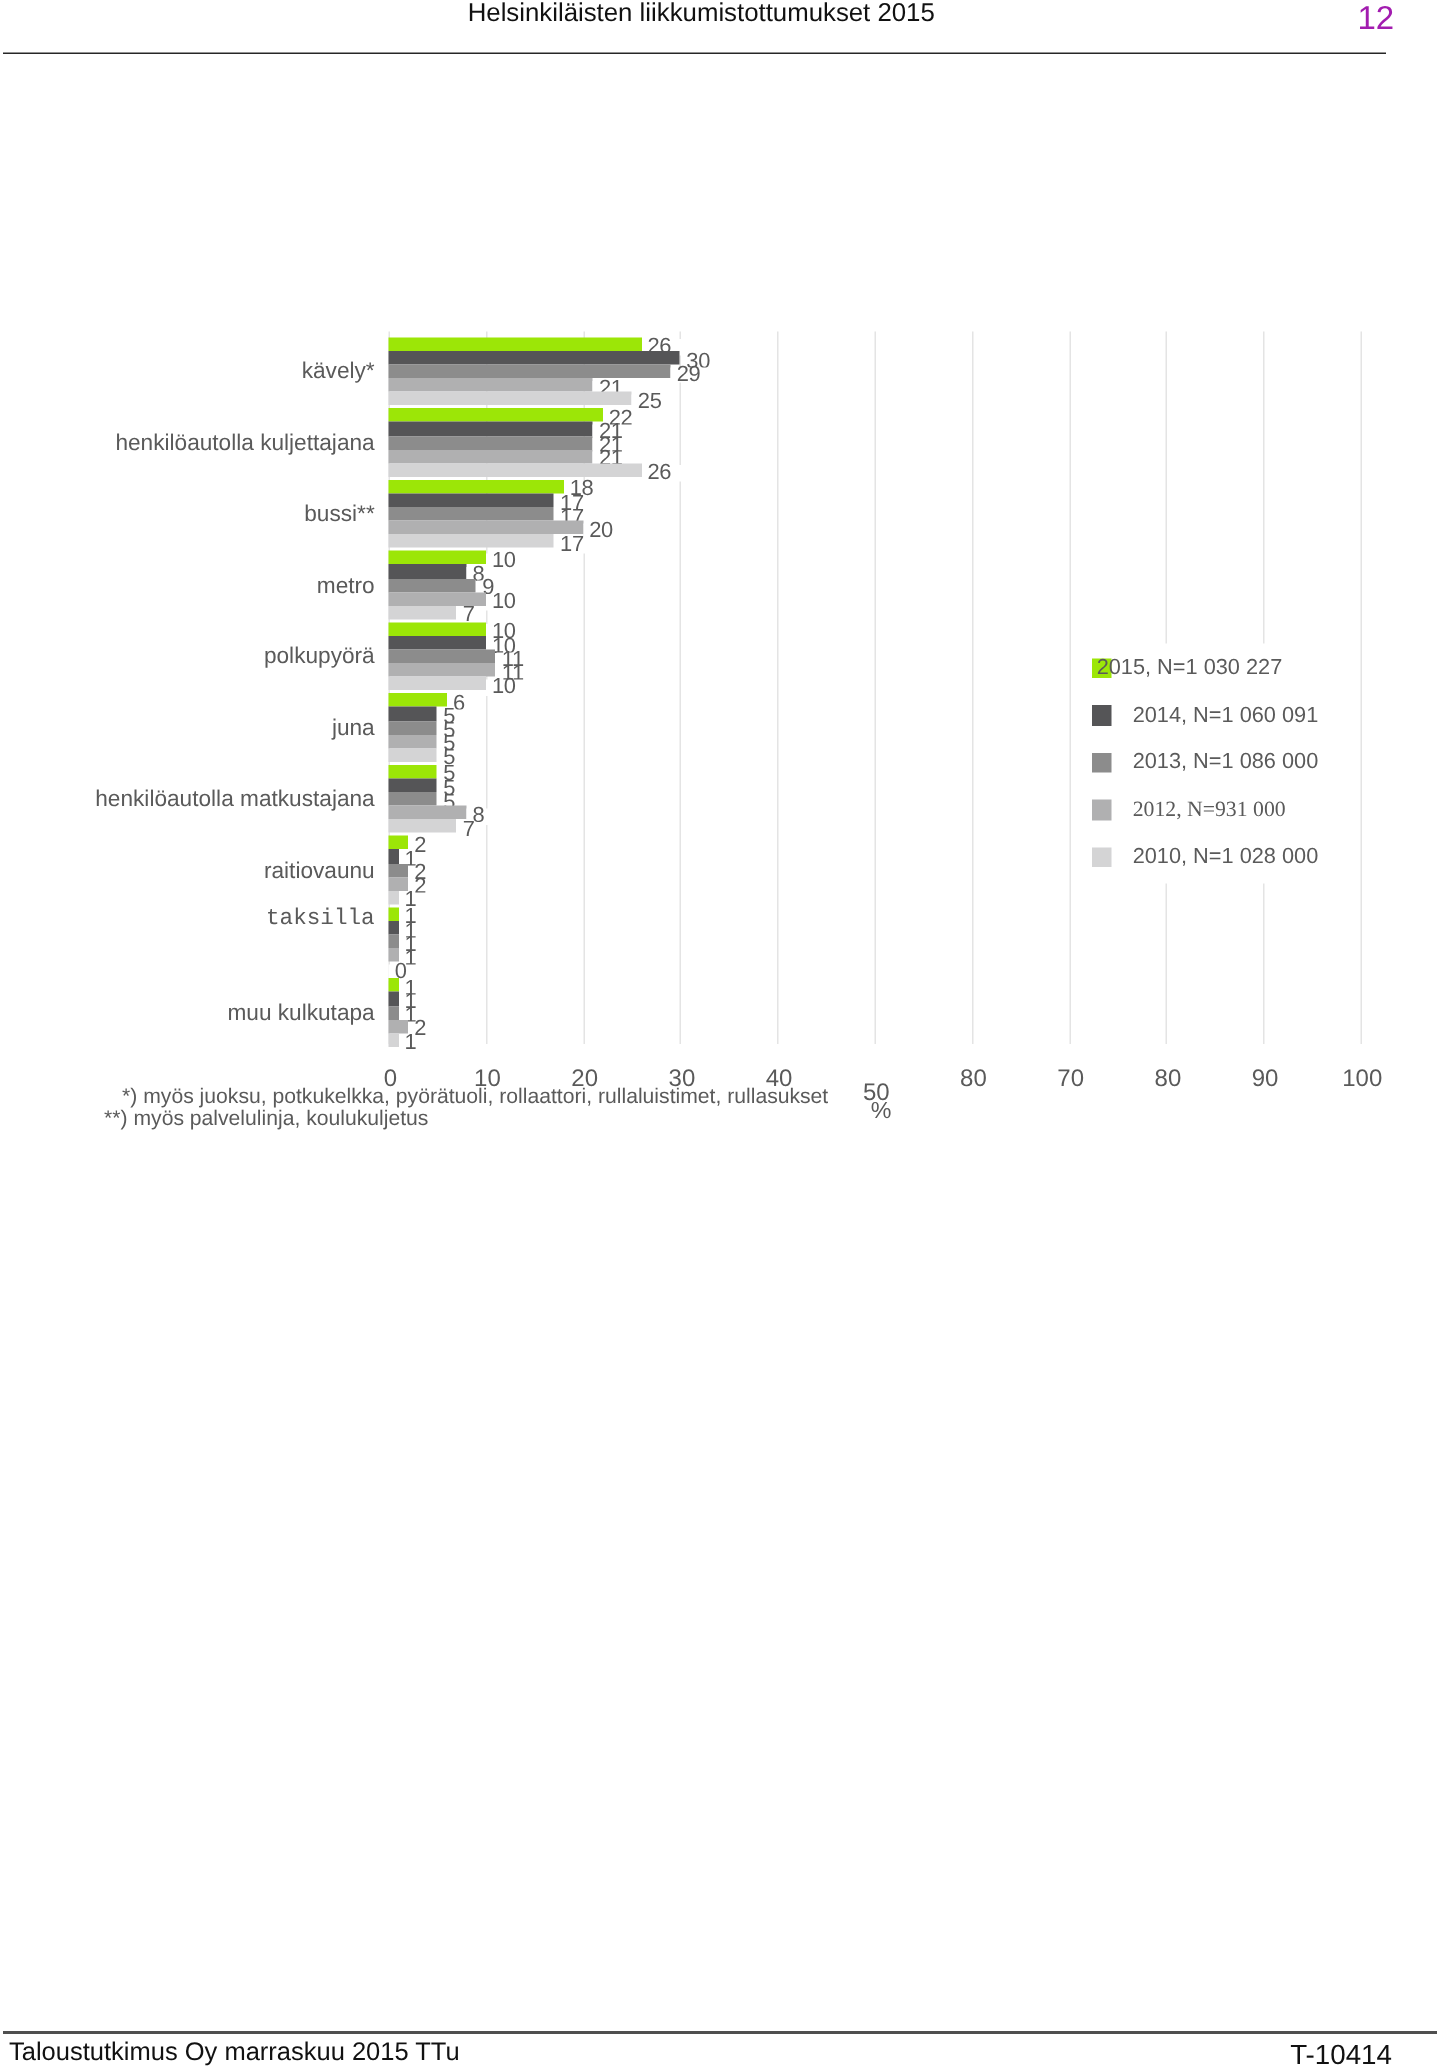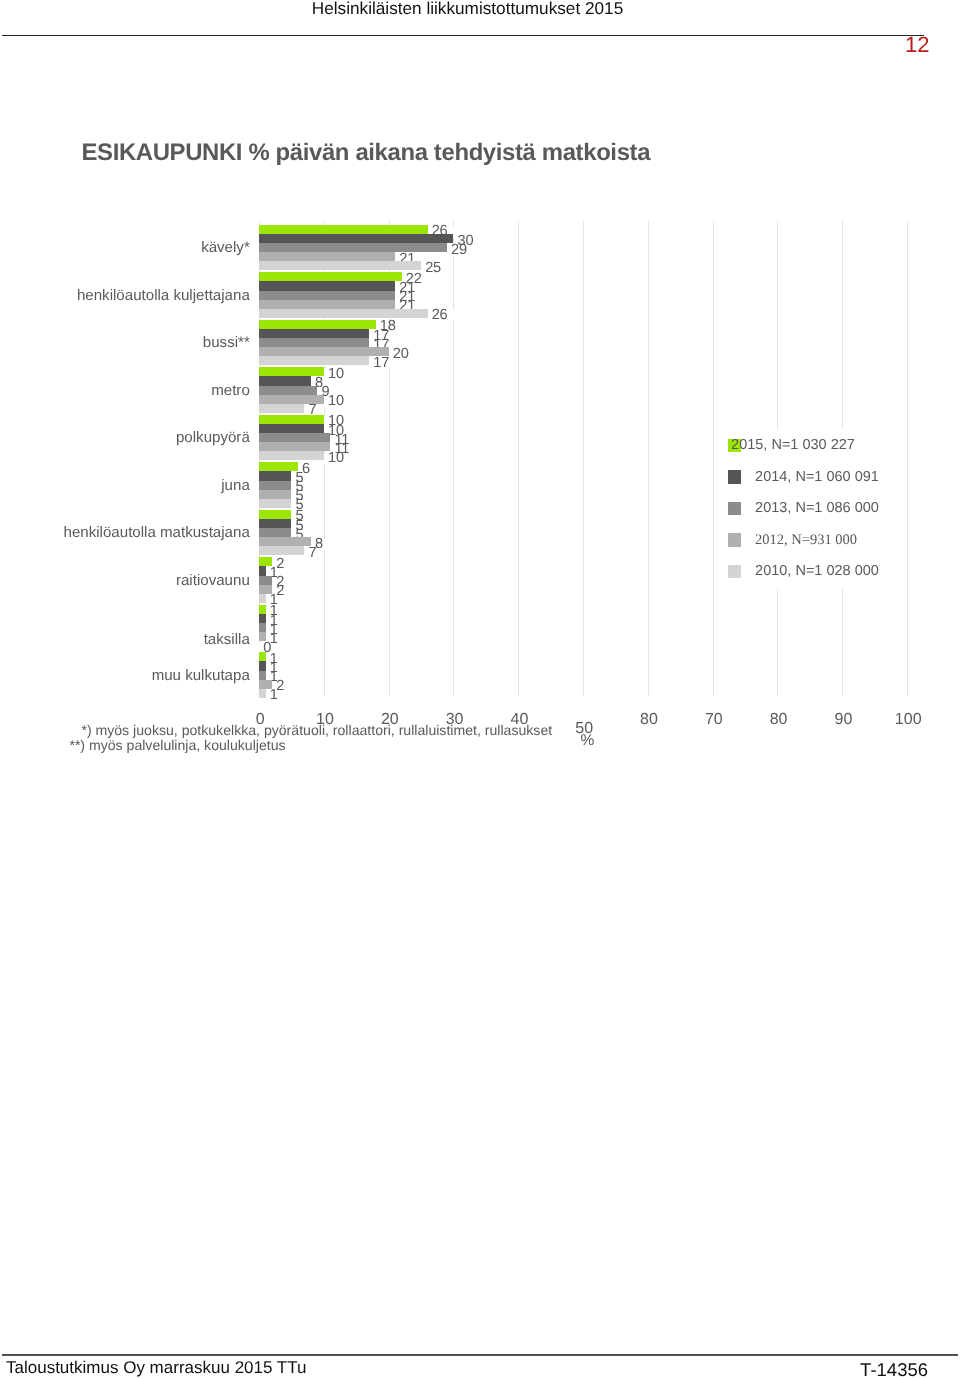--- a/index.html
+++ b/index.html
@@ -2,21 +2,21 @@
 <html><head>
 <meta charset="utf-8">
 <title>Helsinkiläisten liikkumistottumukset 2015</title>
 <style>
   html,body{margin:0;padding:0;}
   body{width:960px;height:1379px;background:#fff;font-family:"Liberation Sans",sans-serif;-webkit-font-smoothing:antialiased;text-rendering:geometricPrecision;}
   *{-webkit-font-smoothing:antialiased;}
   .page{position:relative;width:960px;height:1379px;overflow:hidden;}
   
   .hdr-title{position:absolute;left:0;top:-2px;width:935px;text-align:center;font-family:"Liberation Sans",sans-serif;font-weight:normal;font-size:17.2px;line-height:20px;color:#111;}
-  .hdr-page{position:absolute;left:905px;top:1px;font-family:"Liberation Sans",sans-serif;font-size:22px;line-height:22px;color:#b91c1c;margin-top:33px;}
+  .hdr-page{position:absolute;left:905px;top:1px;font-family:"Liberation Sans",sans-serif;font-size:22px;line-height:22px;color:#a21caf;}
   .hdr-rule{position:absolute;left:2px;top:34.8px;width:922px;height:1.2px;background:#262626;}
   
   .ftr-rule{position:absolute;left:2px;top:1354.1px;width:956px;height:1.7px;background:#4f4f4f;}
   .ftr-left{position:absolute;left:6px;top:1358px;font-family:"Liberation Sans",sans-serif;font-weight:normal;font-size:17px;line-height:20px;color:#111;}
   .ftr-right{position:absolute;left:0;top:1360px;width:928px;text-align:right;font-family:"Liberation Sans",sans-serif;font-size:18.5px;line-height:20px;color:#111;}
   
   .chart-title{position:absolute;left:81.5px;top:139px;width:870px;font-family:"Liberation Sans",sans-serif;font-weight:bold;font-size:23.9px;line-height:27.6px;color:#58595b;}
   .tline2{letter-spacing:-0.36px;}
   
   .chart{position:absolute;left:0;top:0;width:960px;height:1379px;}
@@ -34,21 +34,20 @@
 </style>
 </head>
 <body>
 
 <div class="page">
   <div class="hdr-title">Helsinkiläisten liikkumistottumukset 2015</div>
   <div class="hdr-page">12</div>
   <div class="hdr-rule"></div>
 
   <div class="chart-title">
-    <div class="tline2">ESIKAUPUNKI % päivän aikana tehdyistä matkoista</div>
   </div>
 
   <div class="chart" id="chart">
     <div class="plot" id="plot">
         <div class="gridline" style="left: 0px;"></div>
         <div class="gridline" style="left: 64.8px;"></div>
         <div class="gridline" style="left: 129.6px;"></div>
         <div class="gridline" style="left: 194.4px;"></div>
         <div class="gridline" style="left: 259.2px;"></div>
         <div class="gridline" style="left: 324px;"></div>
@@ -138,21 +137,21 @@
         <div class="bar" style="left: 0px; top: 336.4px; height: 9.08px; width: 12.96px; background: rgb(156, 230, 7);"></div>
         <div class="dlabel" style="left: 13.26px; top: 337.99px;">2</div>
         <div class="bar" style="left: 0px; top: 345.48px; height: 9.08px; width: 6.48px; background: rgb(85, 85, 87);"></div>
         <div class="dlabel" style="left: 6.78px; top: 347.07px;">1</div>
         <div class="bar" style="left: 0px; top: 354.56px; height: 9.08px; width: 12.96px; background: rgb(140, 140, 140);"></div>
         <div class="dlabel" style="left: 13.26px; top: 356.15px;">2</div>
         <div class="bar" style="left: 0px; top: 363.64px; height: 9.08px; width: 12.96px; background: rgb(176, 176, 177);"></div>
         <div class="dlabel" style="left: 13.26px; top: 365.23px;">2</div>
         <div class="bar" style="left: 0px; top: 372.72px; height: 9.08px; width: 6.48px; background: rgb(212, 212, 213);"></div>
         <div class="dlabel" style="left: 6.78px; top: 374.31px;">1</div>
-        <div class="cat-label" style="top: 411px; right: 657.3px;">taksilla</div>
+        <div class="cat-label" style="top: 384px; right: 657.3px; font-family: Liberation Mono, monospace;">taksilla</div>
         <div class="bar" style="left: 0px; top: 383.9px; height: 9.08px; width: 6.48px; background: rgb(156, 230, 7);"></div>
         <div class="dlabel" style="left: 6.78px; top: 385.49px;">1</div>
         <div class="bar" style="left: 0px; top: 392.98px; height: 9.08px; width: 6.48px; background: rgb(85, 85, 87);"></div>
         <div class="dlabel" style="left: 6.78px; top: 394.57px;">1</div>
         <div class="bar" style="left: 0px; top: 402.06px; height: 9.08px; width: 6.48px; background: rgb(140, 140, 140);"></div>
         <div class="dlabel" style="left: 6.78px; top: 403.65px;">1</div>
         <div class="bar" style="left: 0px; top: 411.14px; height: 9.08px; width: 6.48px; background: rgb(176, 176, 177);"></div>
         <div class="dlabel" style="left: 6.78px; top: 412.73px;">1</div>
         <div class="dlabel" style="left: 0.3px; top: 421.81px;">0</div>
         <div class="cat-label" style="top: 446.85px; right: 657.3px;">muu kulkutapa</div>
@@ -189,14 +188,14 @@
         <div class="legend-tx" style="left: 496px; top: 311.85px; font-family: Liberation Serif, serif;">2012, N=931 000</div>
         <div class="legend-sw" style="left: 468.5px; top: 343.8px; background: rgb(212, 212, 213);"></div>
         <div class="legend-tx" style="left: 496px; top: 343.4px;">2010, N=1 028 000</div>
       </div>
   </div>
   <div class="footnote" id="fn1" style="left:69.4px;top:722.8px;margin-left:12px;">*) myös juoksu, potkukelkka, pyörätuoli, rollaattori, rullaluistimet, rullasukset</div>
   <div class="footnote" id="fn2" style="left:69.4px;top:738.1px;">**) myös palvelulinja, koulukuljetus</div>
 
   <div class="ftr-rule"></div>
   <div class="ftr-left">Taloustutkimus Oy marraskuu 2015 TTu</div>
-  <div class="ftr-right">T-14356</div>
+  <div class="ftr-right">T-10414</div>
 </div>
 
 </body></html>

